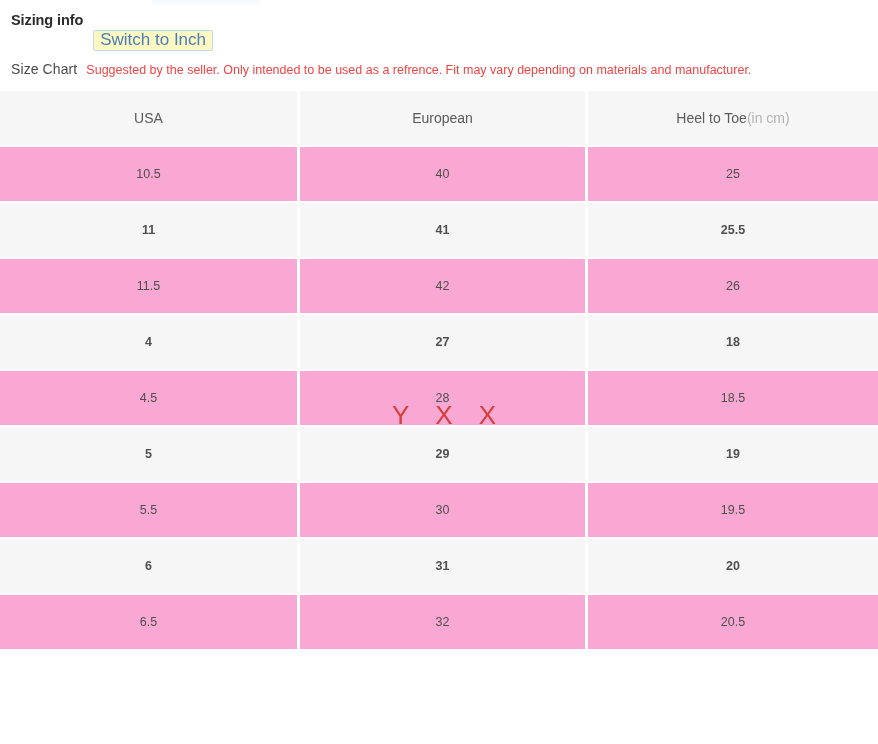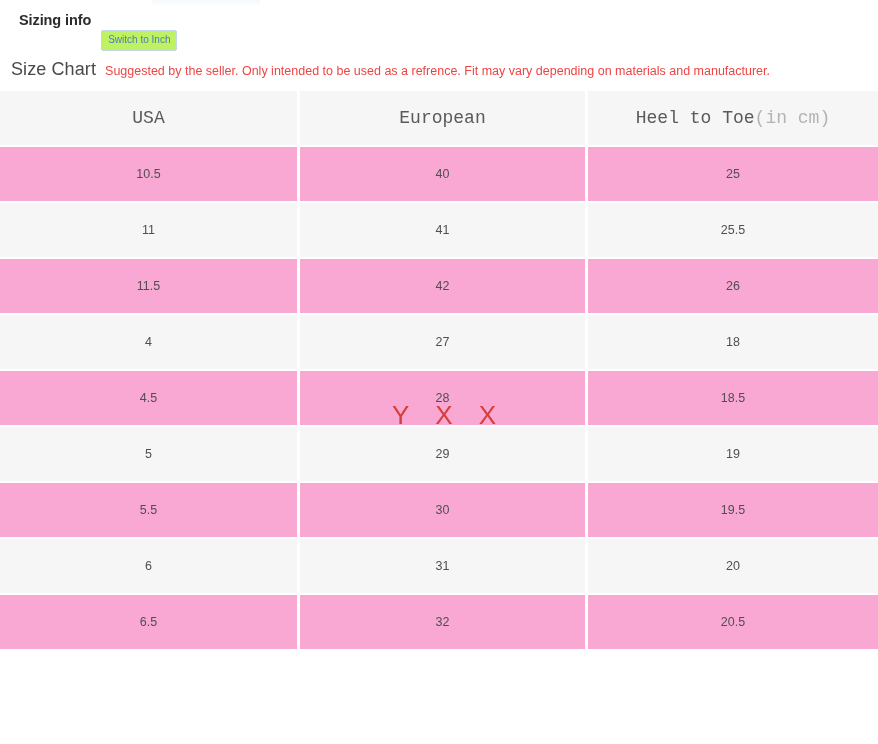--- a/index.html
+++ b/index.html
@@ -24,26 +24,25 @@
     padding: 9px 0 0 11px;
     height: 22px;
     position: relative;
   }
   .sizing-title {
     font-size: 14.5px;
     font-weight: bold;
     color: #2b2b2b;
     letter-spacing: -0.1px;
     line-height: 18px;
-    margin-left: 8px;
   }
   .switch-btn {
-    font-size: 10px;
+    font-size: 17px;
     color: #4a7fb5;
-    background: #bef264;
+    background: #fef9c3;
     border: 1px solid #c3d7ea;
     border-radius: 2px;
     padding: 2px 6px 3px 6px;
     line-height: 14px;
     cursor: pointer;
     white-space: nowrap;
     margin-top: 40px;
   }
   .top-artifact {
     position: absolute;
@@ -58,21 +57,21 @@
 
   
   .chart-heading {
     display: flex;
     align-items: baseline;
     gap: 9px;
     padding: 27px 0 0 11px;
   }
   .chart-heading h2 {
     margin: 0;
-    font-size: 18px;
+    font-size: 14px;
     font-weight: normal;
     color: #4a4a4a;
     letter-spacing: 0.1px;
     line-height: 22px;
   }
   .chart-note {
     font-size: 12.5px;
     color: #ef4444;
     line-height: 18px;
   }
@@ -99,28 +98,27 @@
     border-bottom: 2px solid #ffffff;
     padding: 0;
   }
   .size-table th:last-child,
   .size-table td:last-child { border-right: none; }
 
   .size-table thead th {
     height: 54px;
     background: #f6f6f6;
     color: #5a5a5a;
-    font-size: 18px;
-    font-family: Liberation Mono, monospace;
+    font-size: 14px;
   }
   .unit-suffix { color: #b3b3b3; }
 
   .size-table tbody tr { height: 54px; }
   .size-table tbody td { height: 54px; background: #f9a8d4; }
-  .size-table tbody tr.alt td { background: #f6f6f6; }
+  .size-table tbody tr.alt td { background: #f6f6f6; font-weight: bold; }
 
   
   .annotation {
     position: absolute;
     left: 392px;
     top: 400px;
     display: flex;
     gap: 26px;
     font-size: 26px;
     line-height: 30px;

